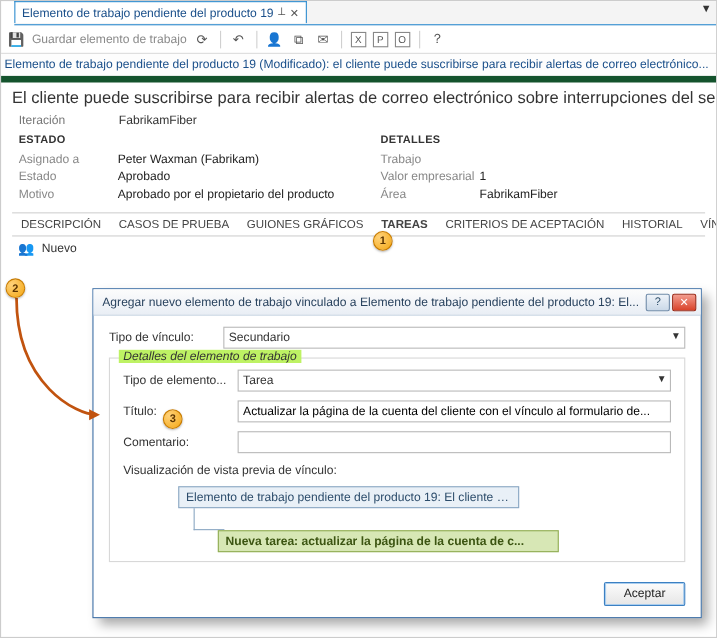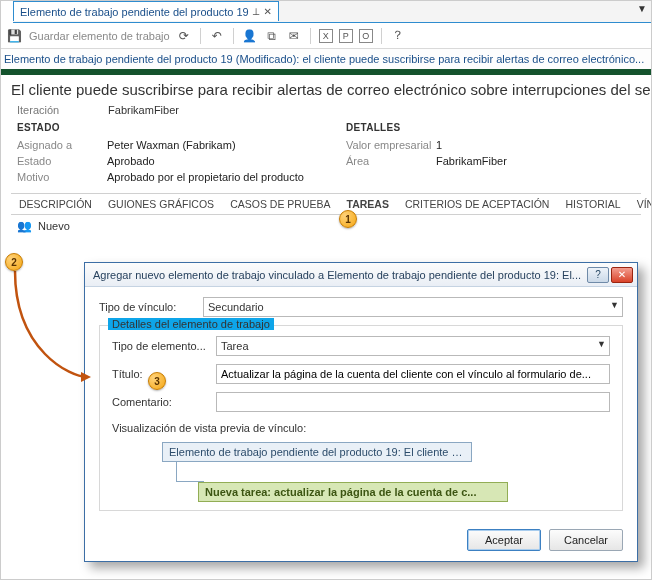--- a/index.html
+++ b/index.html
@@ -34,21 +34,21 @@
   .dlg-title .txt { flex:1; white-space:nowrap; overflow:hidden; text-overflow:ellipsis;}
   .dlg-title .wbtn { width:22px; height:16px; margin-left:2px; border:1px solid #6f8aa8; background:linear-gradient(#eef3f9,#cbd9e8); font-size:10px; display:flex; align-items:center; justify-content:center; color:#274965; border-radius:2px;}
   .dlg-title .wbtn.close { background:linear-gradient(#f39d8f,#d9432a); border-color:#9a2410; color:#fff;}
   .dlg-body { padding:10px 14px 8px; font-size:11px; color:#333;}
   .frow { display:flex; align-items:center; margin-bottom:8px; gap:8px;justify-content:center;}
   .frow label { width:96px; color:#333;}
   .frow .field { flex:1; height:20px; border:1px solid #b9b9b9; background:#fff; padding:0 4px; font-size:11px; display:flex; align-items:center; position:relative;}
   .frow .field input { border:none; outline:none; width:100%; font-size:11px;}
   .frow .field .dd { position:absolute; right:3px; top:2px; font-size:9px; color:#333;}
   .group { border:1px solid #d8d8d8; padding:10px 12px 8px; margin-top:2px; position:relative;}
-  .group .legend { position:absolute; top:-8px; left:8px; background:#0ea5e9; padding:0 4px; font-size:11px; color:#333;}
+  .group .legend { position:absolute; top:-8px; left:8px; background:#bef264; padding:0 4px; font-size:11px; color:#333;font-style:italic;}
   .preview { margin-top:10px;}
   .preview .lbl { margin-bottom:8px;}
   .preview .tree { margin-left:50px; }
   .node { border:1px solid #8aa7c2; background:#e9f0f7; padding:3px 6px; font-size:11px; color:#2c4c6b; width:310px; white-space:nowrap; overflow:hidden; text-overflow:ellipsis;}
   .node.child { background:#d7e7b5; border-color:#92ad55; color:#3c5512; font-weight:700; margin-left:36px;}
   .connector { width:28px; height:20px; border-left:1px solid #8aa7c2; border-bottom:1px solid #8aa7c2; margin-left:14px;}
   .dlg-buttons { position:absolute; bottom:10px; right:14px; display:flex; gap:8px;}
   .btn { min-width:74px; height:22px; border:1px solid #9aa7b4; background:linear-gradient(#fcfcfc,#e6e6e6); font-size:11px; color:#222; border-radius:2px; cursor:pointer;}
   .btn.primary { border-color:#3c80c2; box-shadow:0 0 0 1px #a9cdee inset;}
   svg.curve { position:absolute; z-index:45; pointer-events:none;}
@@ -105,34 +105,38 @@
         <span class="v">Aprobado</span>
       </div>
     <div class="row">
         <span class="k">Motivo</span>
         <span class="v">Aprobado por el propietario del producto</span>
       </div>
   </div>
   <div class="col">
     <h4>DETALLES</h4>
     <div class="row">
+        <span class="k">Trabajo</span>
+        <span class="v"></span>
+      </div>
+    <div class="row">
         <span class="k">Valor empresarial</span>
         <span class="v">1</span>
       </div>
     <div class="row">
         <span class="k">Área</span>
         <span class="v">FabrikamFiber</span>
       </div>
   </div>
 </div>
 
 <div class="tabs">
   <span class="t">DESCRIPCIÓN</span>
+  <span class="t">CASOS DE PRUEBA</span>
   <span class="t">GUIONES GRÁFICOS</span>
-  <span class="t">CASOS DE PRUEBA</span>
   <span class="t active">TAREAS</span>
   <span class="gap"></span>
   <span class="t">CRITERIOS DE ACEPTACIÓN</span>
   <span class="t">HISTORIAL</span>
   <span class="t">VÍNC...</span>
 </div>
 
 <div class="subbar">
   <span style="font-size:12px;">👥</span>
   <span>Nuevo</span>
@@ -186,16 +190,15 @@
         <div class="lbl">Visualización de vista previa de vínculo:</div>
         <div class="tree">
           <div class="node">Elemento de trabajo pendiente del producto 19: El cliente pu...</div>
           <div class="connector"></div>
           <div class="node child">Nueva tarea: actualizar la página de la cuenta de c...</div>
         </div>
       </div>
     </div>
     <div class="dlg-buttons">
       <button class="btn primary">Aceptar</button>
-      <button class="btn">Cancelar</button>
     </div>
   </div>
 </div>
 
 </body></html>

